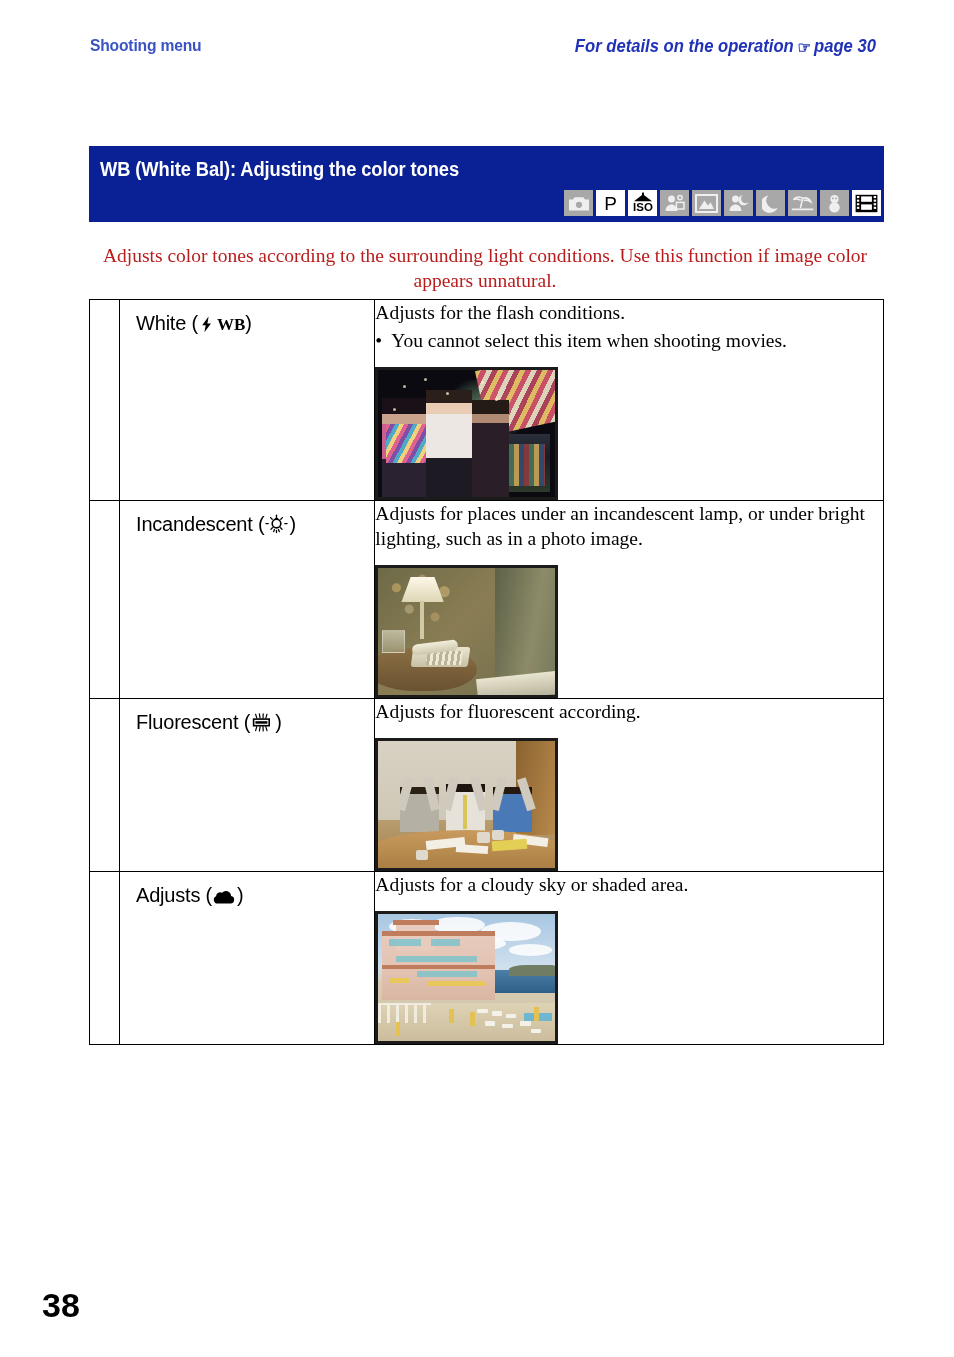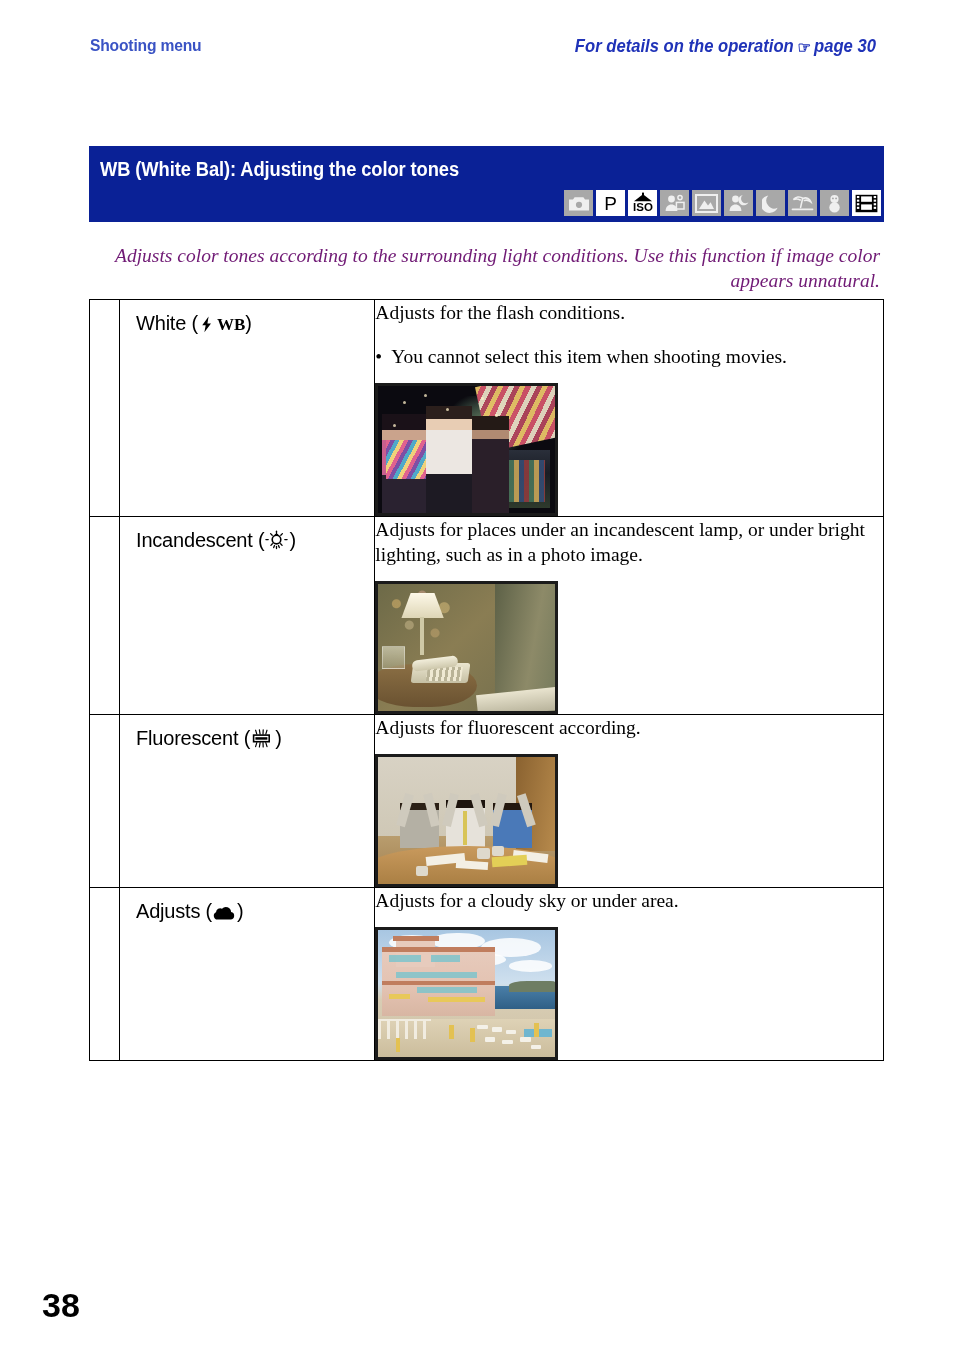--- a/index.html
+++ b/index.html
@@ -100,23 +100,22 @@
     line-height: 1;
   }
 
   
   .intro {
     position: absolute;
     left: 90px; top: 243px;
     width: 790px;
     font-size: 19.5px;
     line-height: 25px;
-    color: #701a75;
-    text-align: right;
-    font-style: italic;
+    color: #b91c1c;
+    text-align: center;
   }
 
   
   .wb-table {
     position: absolute;
     left: 89px; top: 299px;
     width: 795px;
     border-collapse: collapse;
     table-layout: fixed;
   }
@@ -153,21 +152,21 @@
   }
   .desc-text {
     font-size: 19.5px;
     line-height: 25px;
     color: #000;
   }
   .desc-bullet {
     font-size: 19.5px;
     line-height: 25px;
     color: #000;
-    margin-top: 19px;
+    margin-top: 3px;
     padding-left: 16px;
     text-indent: -16px;
   }
   .desc-bullet::before {
     content: "\2022";
     display: inline-block;
     width: 16px;
     text-indent: 0;
   }
 
@@ -622,21 +621,21 @@
       <td>
         <div class="opt-name">
           <span>Adjusts (</span><span class="sym">
             <svg width="23" height="15" viewBox="0 0 23 15" aria-hidden="true">
               <path d="M4.4 13.6h13.2a3.9 3.9 0 0 0 .5-7.7 5.3 5.3 0 0 0-9.1-3.2 4.2 4.2 0 0 0-6 3.5 3.9 3.9 0 0 0 1.4 7.4z" fill="#000"></path>
             </svg>
           </span><span>)</span>
         </div>
       </td>
       <td class="desc-cell">
-        <div class="desc-text">Adjusts for a cloudy sky or under area.</div>
+        <div class="desc-text">Adjusts for a cloudy sky or shaded area.</div>
         <div class="photo">
           <div class="photo-inner ph-hotel">
             <div class="cloud" style="left:6%;  top:4%;  width:26%; height:12%"></div>
             <div class="cloud" style="left:30%; top:2%;  width:30%; height:13%"></div>
             <div class="cloud" style="left:58%; top:6%;  width:34%; height:15%"></div>
             <div class="cloud" style="left:44%; top:18%; width:28%; height:10%"></div>
             <div class="cloud" style="left:74%; top:24%; width:24%; height:9%"></div>
             <div class="sea"></div>
             <div class="headland"></div>
             <div class="building"></div>

